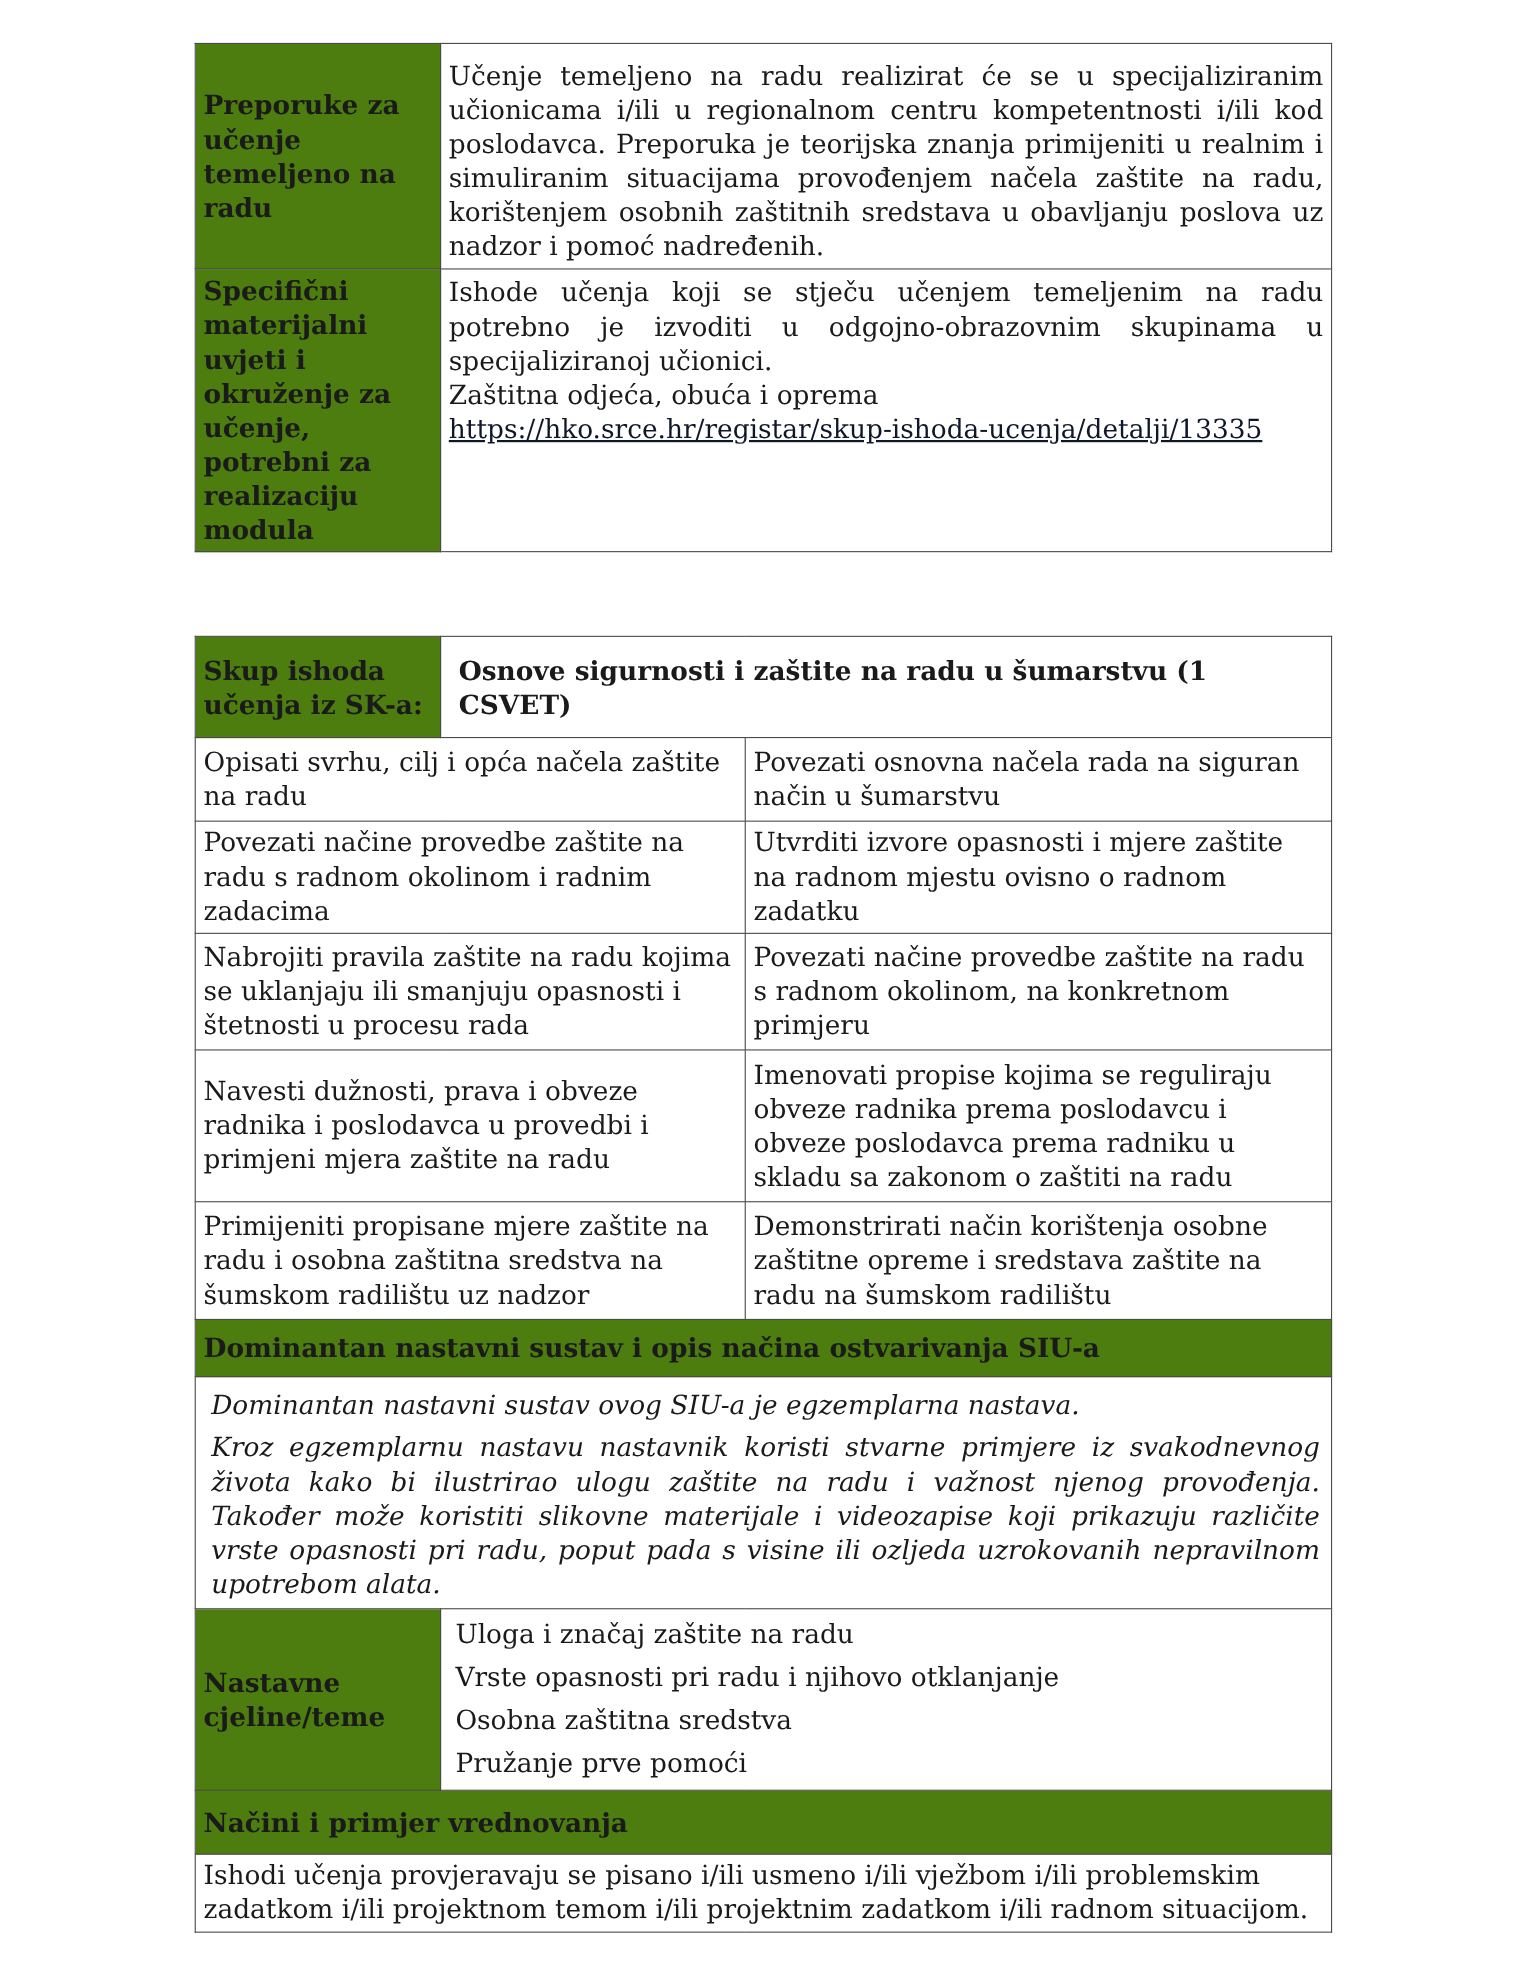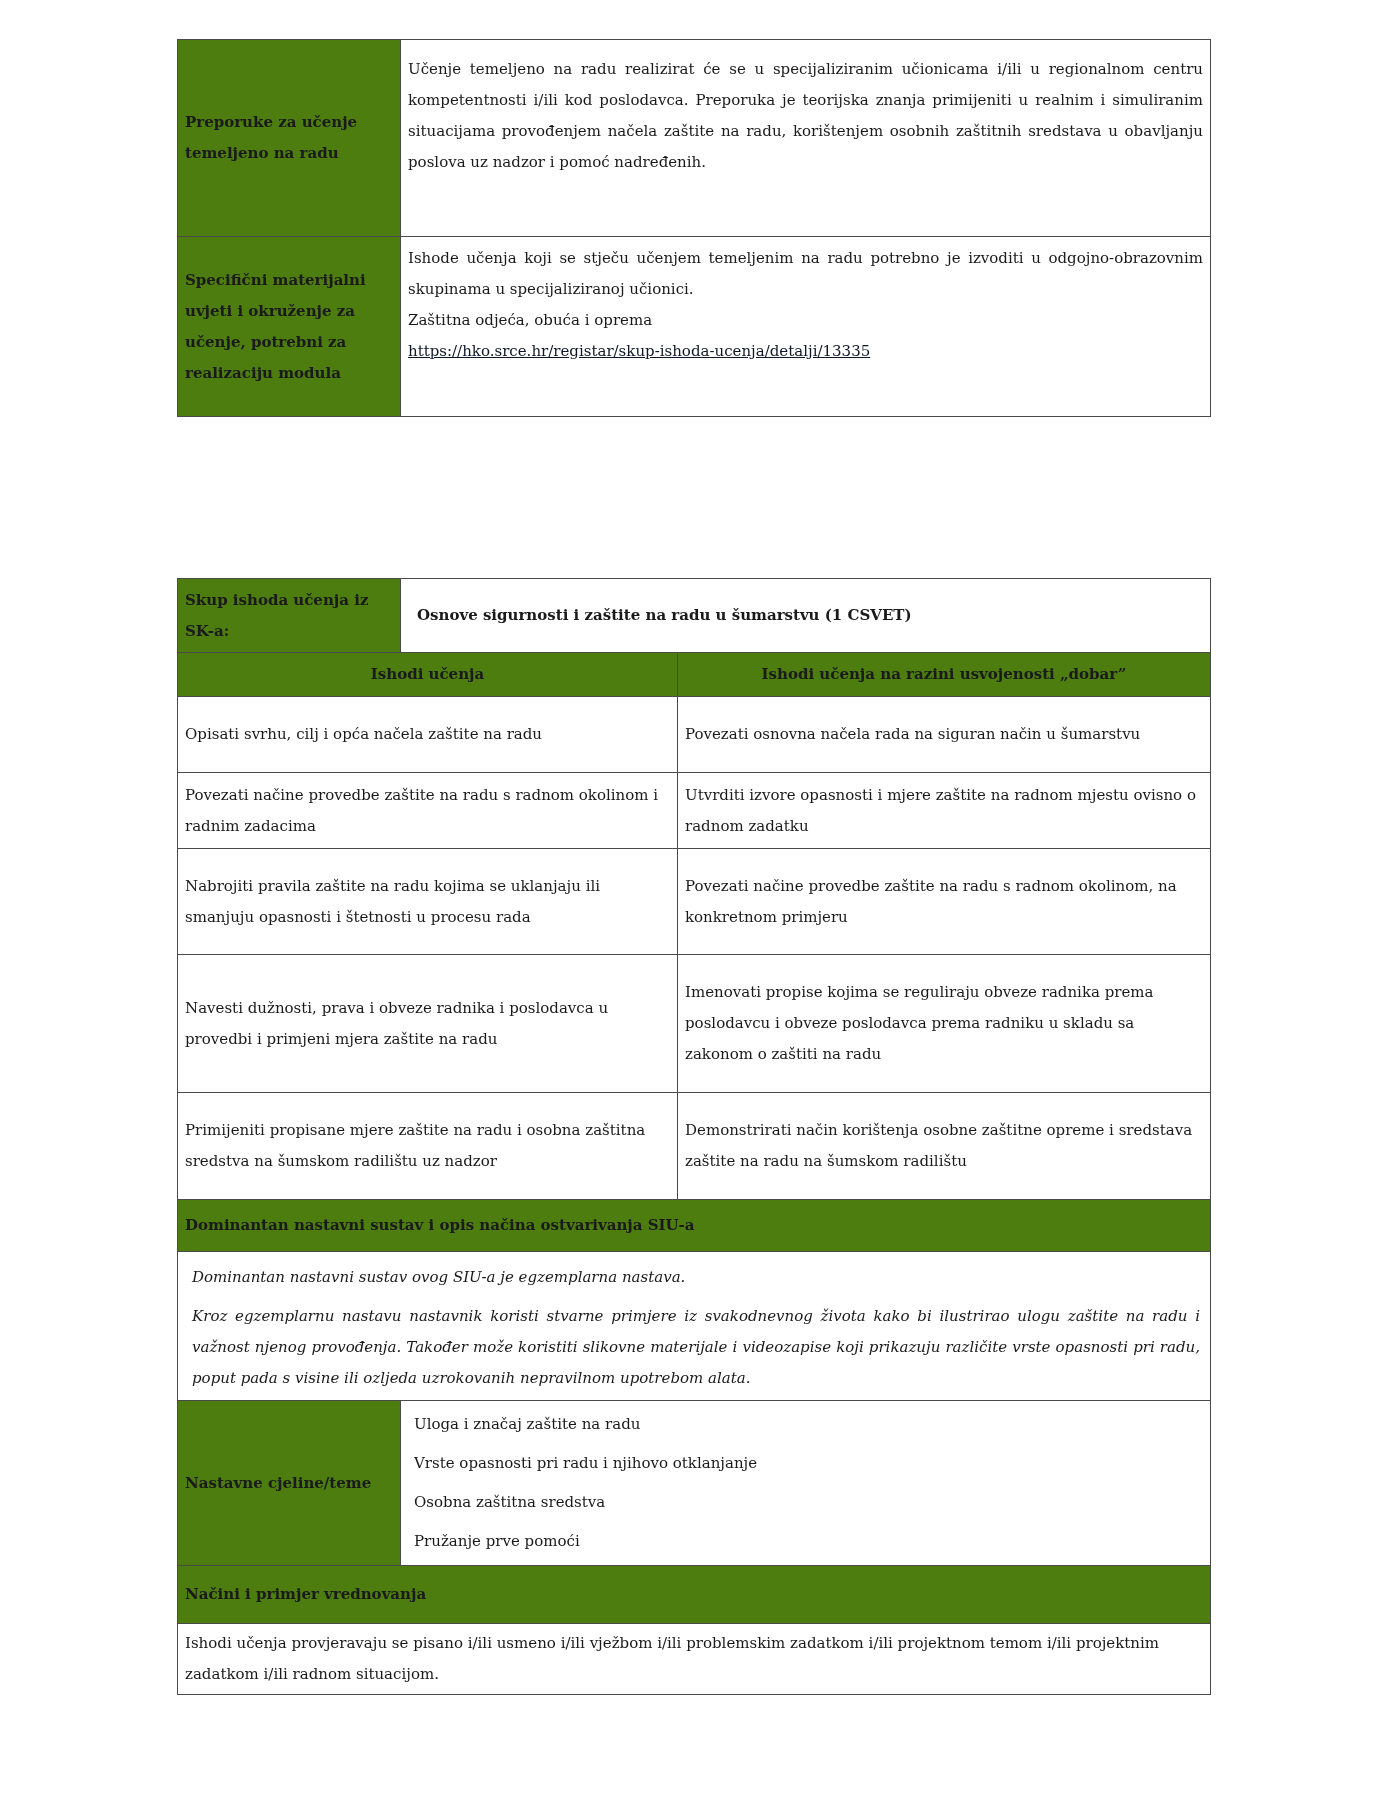--- a/index.html
+++ b/index.html
@@ -1,18 +1,18 @@
 <!DOCTYPE html>
 <html><head>
 <meta charset="utf-8">
 <style>
   html, body { margin: 0; padding: 0; background: #ffffff; }
   body { width: 1386px; height: 1797px; position: relative; font-family: "DejaVu Serif", serif; color: #1a1a1a; }
   table { border-collapse: collapse; position: absolute; left: 177px; width: 1034px; table-layout: fixed; }
-  td { border: 1.5px solid #4a4a4a; vertical-align: middle; font-size: 15px; line-height: 31px; padding: 4px 7px; }
+  td { border: 1.5px solid #4a4a4a; vertical-align: middle; font-size: 24px; line-height: 31px; padding: 4px 7px; }
   .hdr { background: #4d7c0f; font-weight: bold; }
   .wide { text-align: justify; }
   a { color: #0f172a; text-decoration: underline; }
   #t1 { top: 39px; }
   #t2 { top: 578px; }
   .topic-line { padding: 4px 0; }
   .p { margin: 2px 0 8px 0; font-style: italic; }
   .center { text-align: center; }
 </style>
 </head>
@@ -39,27 +39,23 @@
 </tbody>
   </table>
 
 <table id="t2">
   <colgroup>
       <col style="width:223px">
       <col style="width:277px">
       <col>
     </colgroup>
   <tbody>
-      <tr style="height:74px">
+      <tr style="height:92px">
     <td class="hdr">Skup ishoda učenja iz SK-a:</td>
     <td colspan="2" style="font-weight:bold;padding-left:16px">Osnove sigurnosti i zaštite na radu u šumarstvu (1 CSVET)</td>
-  </tr>
-  <tr style="height:44px">
-    <td colspan="2" class="hdr center">Ishodi učenja</td>
-    <td class="hdr center">Ishodi učenja na razini usvojenosti „dobar”</td>
   </tr>
   <tr style="height:76px">
     <td colspan="2">Opisati svrhu, cilj i opća načela zaštite na radu</td>
     <td>Povezati osnovna načela rada na siguran način u šumarstvu</td>
   </tr>
   <tr style="height:76px">
     <td colspan="2">Povezati načine provedbe zaštite na radu s radnom okolinom i radnim zadacima</td>
     <td>Utvrditi izvore opasnosti i mjere zaštite na radnom mjestu ovisno o radnom zadatku</td>
   </tr>
   <tr style="height:106px">

